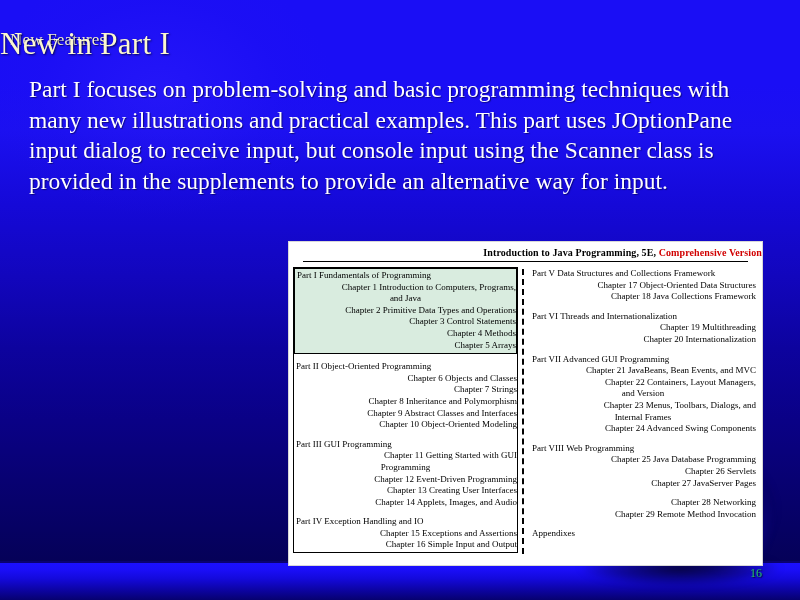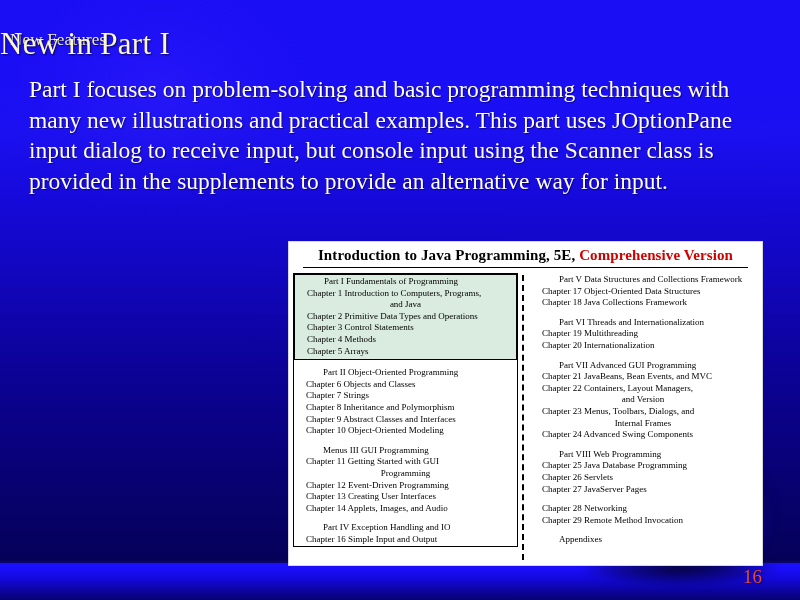--- a/index.html
+++ b/index.html
@@ -121,40 +121,40 @@
     width: 752px;
     color: #ffffff;
     font-size: 23.5px;
     line-height: 30.5px;
     text-align: left;
     text-shadow: 1px 1px 1px rgba(0,0,40,.55);
   }
   .page-num {
     position: absolute;
     right: 38px; top: 566px;
-    color: #ef4444;
-    font-size: 19px;
+    color: #22c55e;
+    font-size: 12px;
     text-shadow: 1px 1px 1px rgba(0,0,30,.8);
   }
 
   
   .toc {
     position: absolute;
     left: 288px; top: 241px;
     width: 475px; height: 325px;
     background: #ffffff;
     border: 1px solid #d8d8d8;
     box-sizing: border-box;
     font-family: "Liberation Serif", "DejaVu Serif", serif;
     color: #000;
     overflow: hidden;
   }
   .toc-head {
-    text-align: center;
-    font-size: 15px;
+    text-align: right;
+    font-size: 10px;
     font-weight: bold;
     padding-top: 5px;
     letter-spacing: .1px;
     white-space: nowrap;
   }
   .toc-head .red { color: #d10000; }
   .toc-rule {
     height: 1px;
     background: #000;
     margin: 3px 14px 0 14px;
@@ -183,27 +183,27 @@
   }
   .boxed {
     border: 1px solid #000;
     box-sizing: border-box;
   }
   .part {
     font-size: 9px;
     line-height: 11.6px;
     padding-left: 2px;
     white-space: nowrap;
-    margin-left: 27px;
   }
   .chap {
     font-size: 9px;
     line-height: 11.6px;
     padding-left: 12px;
     white-space: nowrap;
+    text-align: right;
   }
   .chap-cont {
     font-size: 9px;
     line-height: 11.6px;
     text-align: center;
     white-space: nowrap;
   }
   .grp { padding: 1px 0 1px 0; }
   .gap { height: 6px; }
   .sec-box-hl {
@@ -253,30 +253,31 @@
             <div class="grp">
               <div class="part">Part II Object-Oriented Programming</div>
               <div class="chap">Chapter 6 Objects and Classes</div>
               <div class="chap">Chapter 7 Strings</div>
               <div class="chap">Chapter 8 Inheritance and Polymorphism</div>
               <div class="chap">Chapter 9 Abstract Classes and Interfaces</div>
               <div class="chap">Chapter 10 Object-Oriented Modeling</div>
             </div>
             <div class="gap"></div>
             <div class="grp">
-              <div class="part">Menus III GUI Programming</div>
+              <div class="part">Part III GUI Programming</div>
               <div class="chap">Chapter 11 Getting Started with GUI</div>
               <div class="chap-cont">Programming</div>
               <div class="chap">Chapter 12 Event-Driven Programming</div>
               <div class="chap">Chapter 13 Creating User Interfaces</div>
               <div class="chap">Chapter 14 Applets, Images, and Audio</div>
             </div>
             <div class="gap"></div>
             <div class="grp">
               <div class="part">Part IV Exception Handling and IO</div>
+              <div class="chap">Chapter 15 Exceptions and Assertions</div>
               <div class="chap">Chapter 16 Simple Input and Output</div>
             </div>
           </div>
         </div>
       <div class="toc-divider"></div>
       <div class="toc-col-right" id="toc-right">
           <div class="grp">
             <div class="part">Part V Data Structures and Collections Framework</div>
             <div class="chap">Chapter 17 Object-Oriented Data Structures</div>
             <div class="chap">Chapter 18 Java Collections Framework</div>

